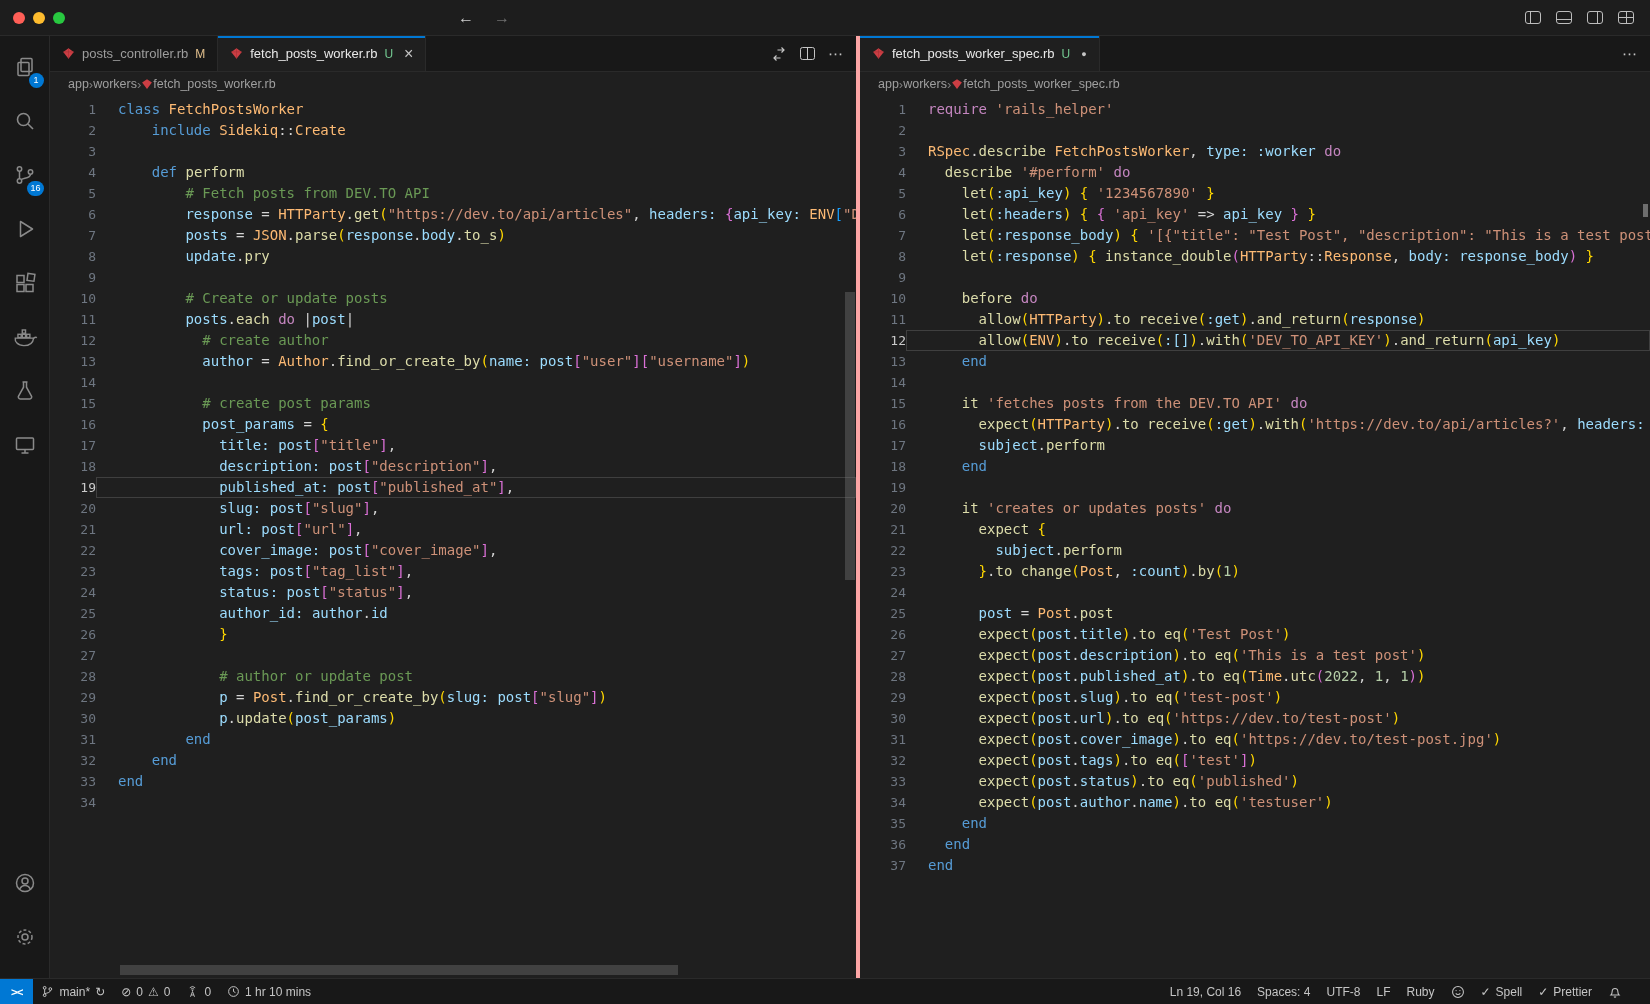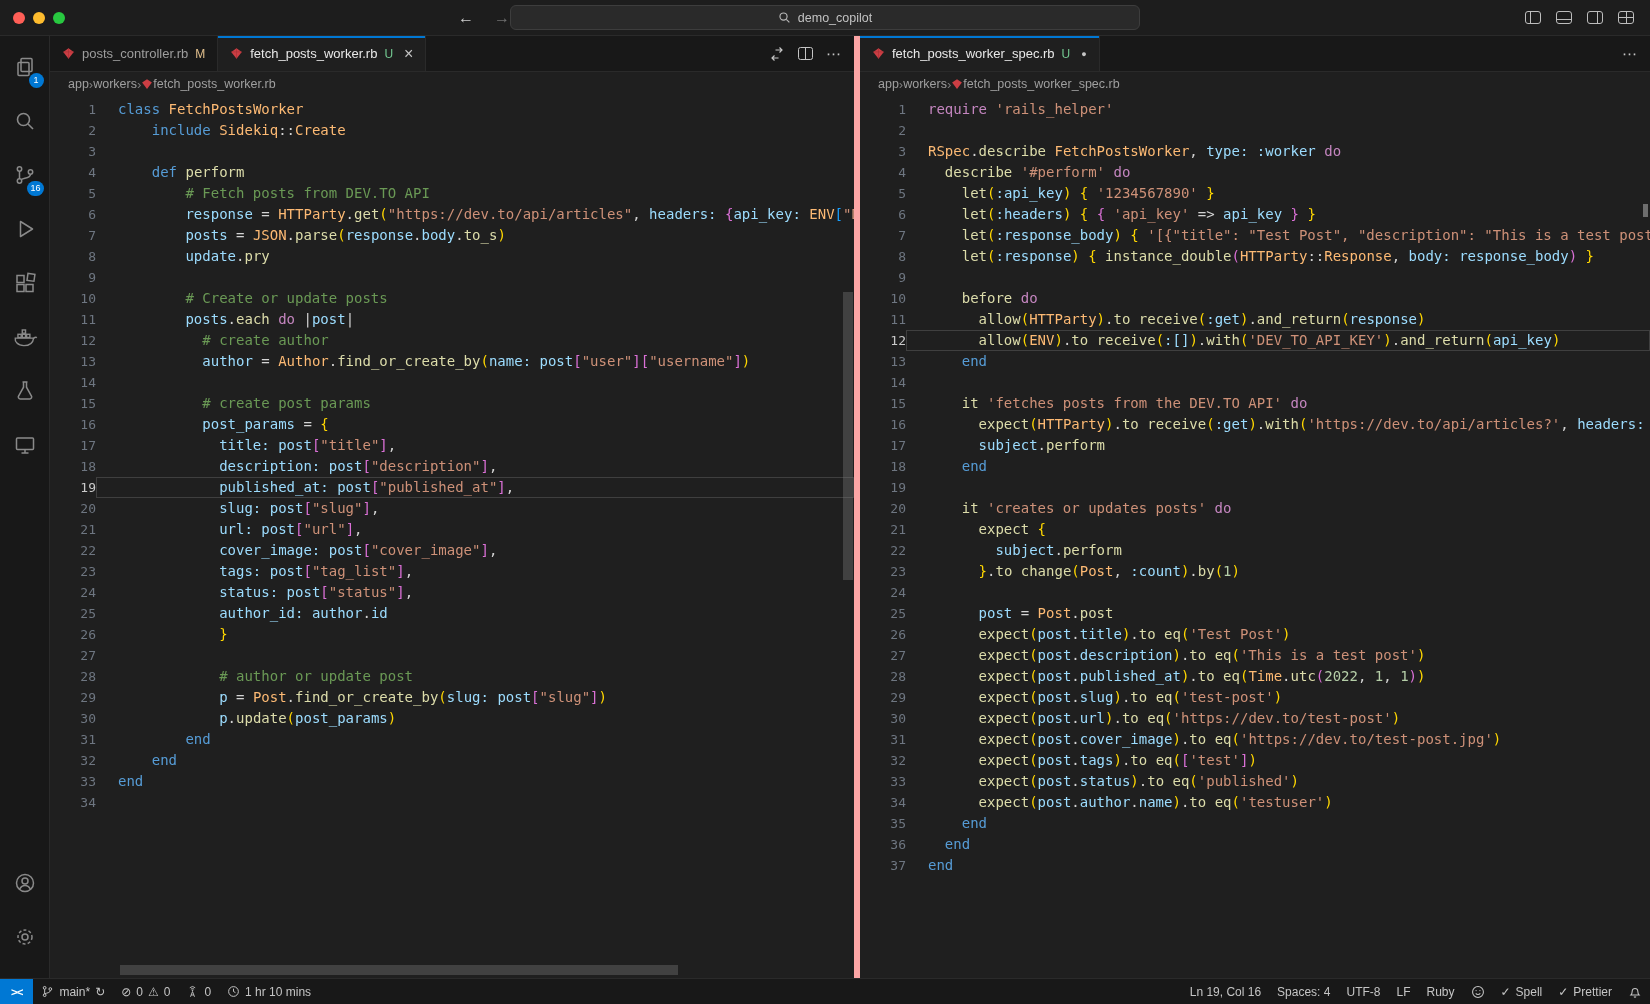--- a/index.html
+++ b/index.html
@@ -24,21 +24,21 @@
 
   
   .main{display:flex;height:942px}
   .activitybar{width:50px;background:#181818;border-right:1px solid #2a2a2a;display:flex;flex-direction:column;align-items:center;padding:8px 0 10px}
   .ab-btn{width:48px;height:46px;display:flex;align-items:center;justify-content:center;position:relative;margin-bottom:8px}
   .badge{position:absolute;right:5px;bottom:2px;background:#0078d4;color:#fff;font-size:9px;line-height:15px;min-width:15px;height:15px;border-radius:9px;text-align:center;padding:0 3px}
   .ab-spacer{margin-top:auto}
 
   .groups{flex:1;display:flex;min-width:0}
   .group{display:flex;flex-direction:column;min-width:0}
-  .group.left{width:810px;border-right:6px solid #fca5a5;flex:none}
+  .group.left{width:810px;border-right:4px solid #fca5a5;flex:none}
   .group.right{flex:1}
 
   .tabbar{height:36px;background:#181818;border-bottom:1px solid #2a2a2a;display:flex;align-items:stretch;flex:none}
   .tab{display:flex;align-items:center;gap:7px;padding:0 12px;font-size:13px;color:#9d9d9d;border-right:1px solid #2a2a2a;background:#181818;position:relative}
   .tab.active{background:#1f1f1f;color:#e8e8e8}
   .tab.active:before{content:"";position:absolute;left:0;right:0;top:0;height:1.5px;background:#0078d4}
   .git-m{color:#e2c08d;font-size:12px}
   .git-u{color:#73c991;font-size:12px}
   .tab-close{color:#c5c5c5;font-size:16px;margin-left:4px;line-height:1}
   .dirty-dot{color:#c5c5c5;font-size:9px;margin-left:4px}
@@ -64,43 +64,36 @@
 
   .vscroll{position:absolute;right:1px;top:196px;width:10px;height:288px;background:rgba(121,121,121,.38)}
   .hscroll{position:absolute;left:70px;bottom:3px;width:558px;height:10px;background:rgba(121,121,121,.38)}
   .ruler-mark{position:absolute;right:2px;top:108px;width:5px;height:13px;background:#6e6e6e}
 
   
   .statusbar{height:26px;background:#181818;border-top:1px solid #2a2a2a;display:flex;align-items:center;font-size:12px;color:#c5c5c5}
   .sb-remote{height:100%;background:#0078d4;color:#fff;display:flex;align-items:center;padding:0 11px;font-size:11.5px;font-weight:bold;letter-spacing:-1px}
   .sb-item{display:flex;align-items:center;gap:5px;padding:0 8px;white-space:nowrap}
   .sb-item svg{display:block}
-  .sb-right{margin-left:auto;display:flex;align-items:center;padding-right:0}
+  .sb-right{margin-left:auto;display:flex;align-items:center;padding-right:20px}
   .glyph{font-size:12px;line-height:1}
   .check{color:#c5c5c5;font-size:12px}
 </style>
 </head>
 <body>
 
 <div class="titlebar">
   <div class="traffic">
     <span class="tl tl-close"></span>
     <span class="tl tl-min"></span>
     <span class="tl tl-zoom"></span>
   </div>
   <div class="nav">
     <span class="back">←</span>
     <span class="fwd">→</span>
-  </div>
-  <div class="searchbox">
-    <svg width="13" height="13" viewBox="0 0 16 16" fill="none" stroke="#b9b9b9" stroke-width="1.4">
-        <circle cx="6.8" cy="6.8" r="4.4"></circle>
-        <path d="M10.2 10.2L14 14"></path>
-      </svg>
-    <span>demo_copilot</span>
   </div>
   <div class="tbar-right">
     <span class="li li-left"></span>
     <span class="li li-bottom"></span>
     <span class="li li-right"></span>
     <span class="li li-grid"></span>
   </div>
 </div>
 
 <div class="main">

